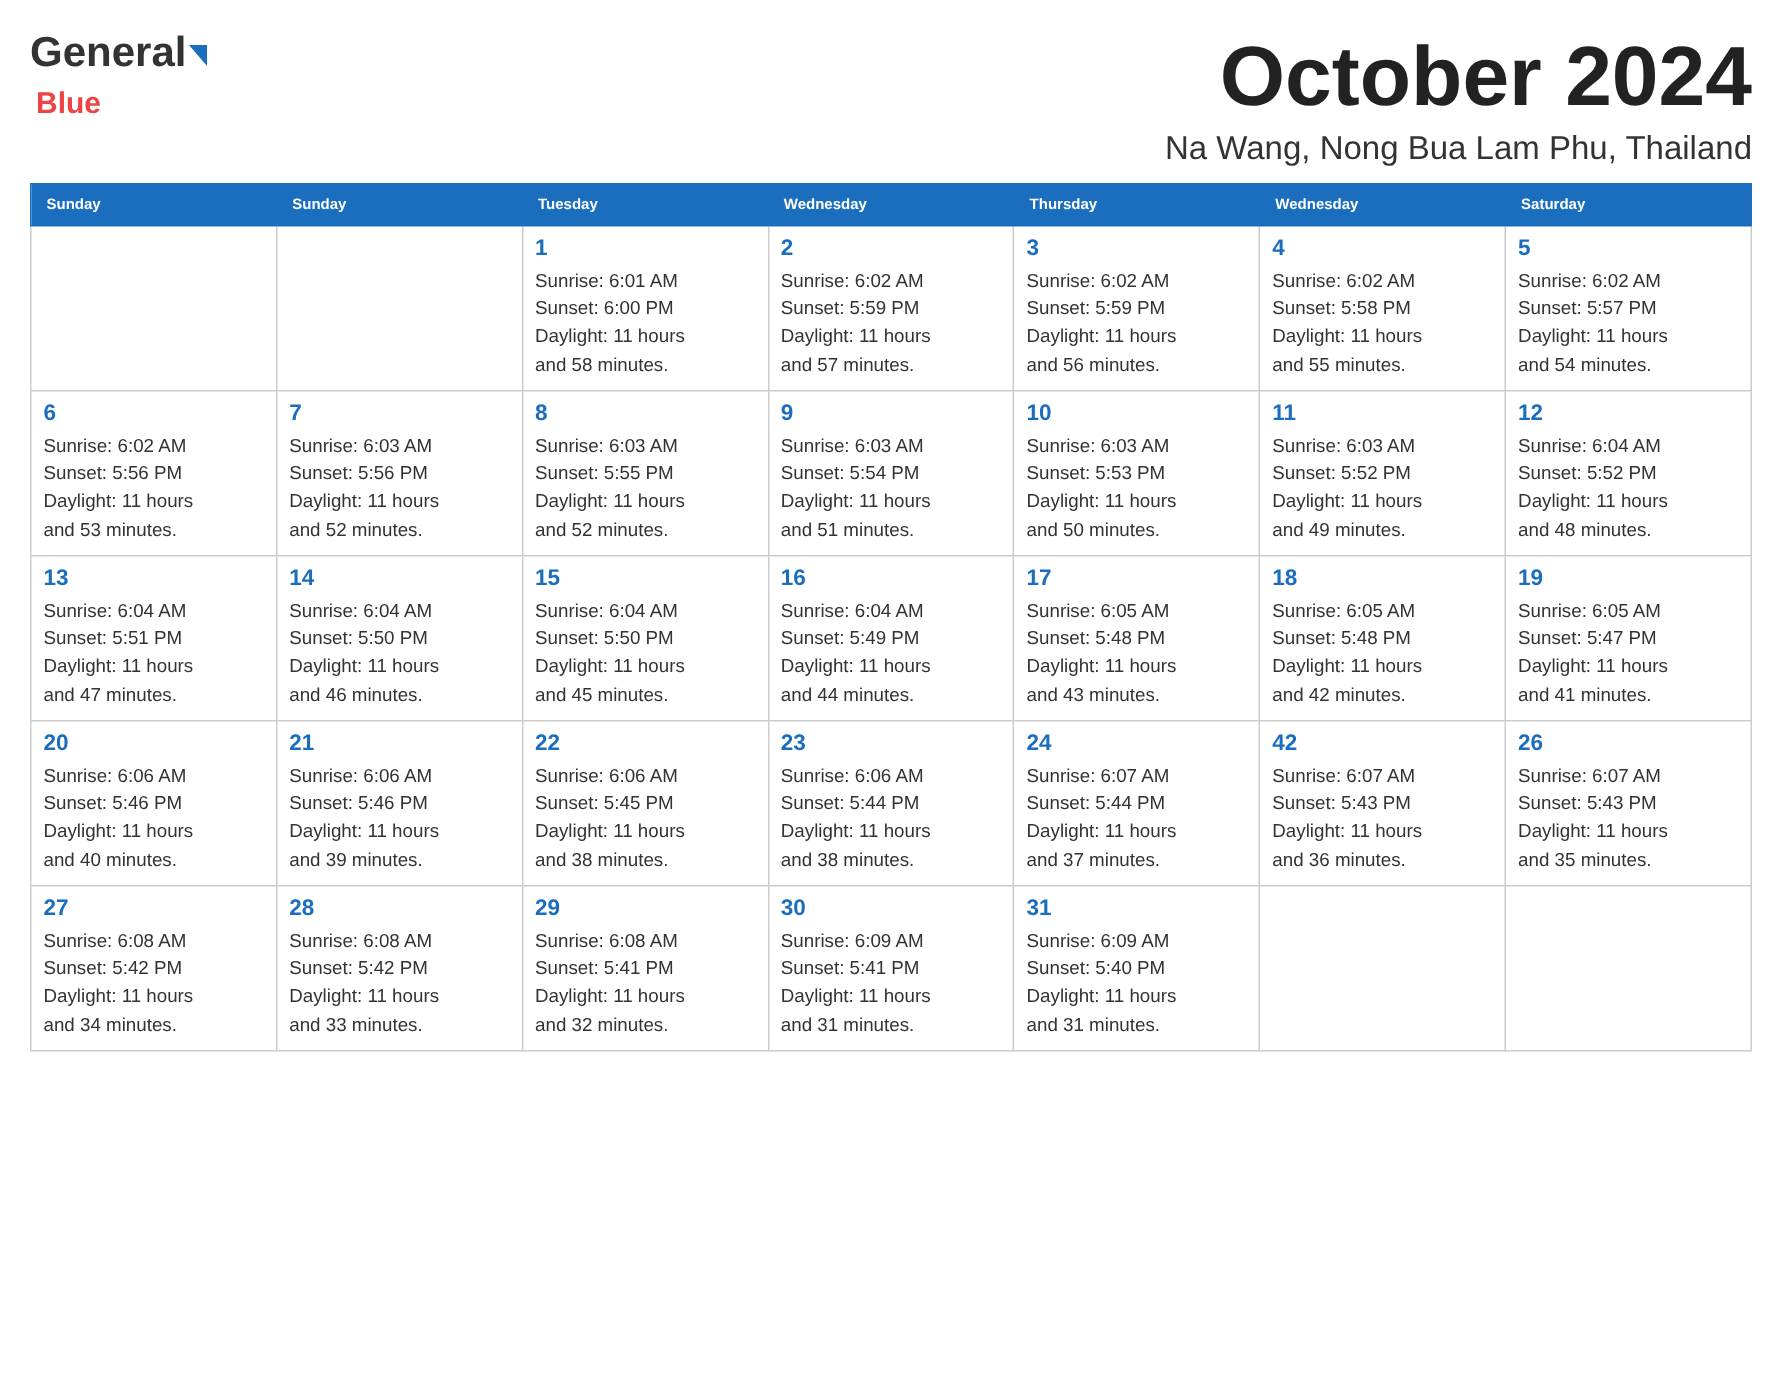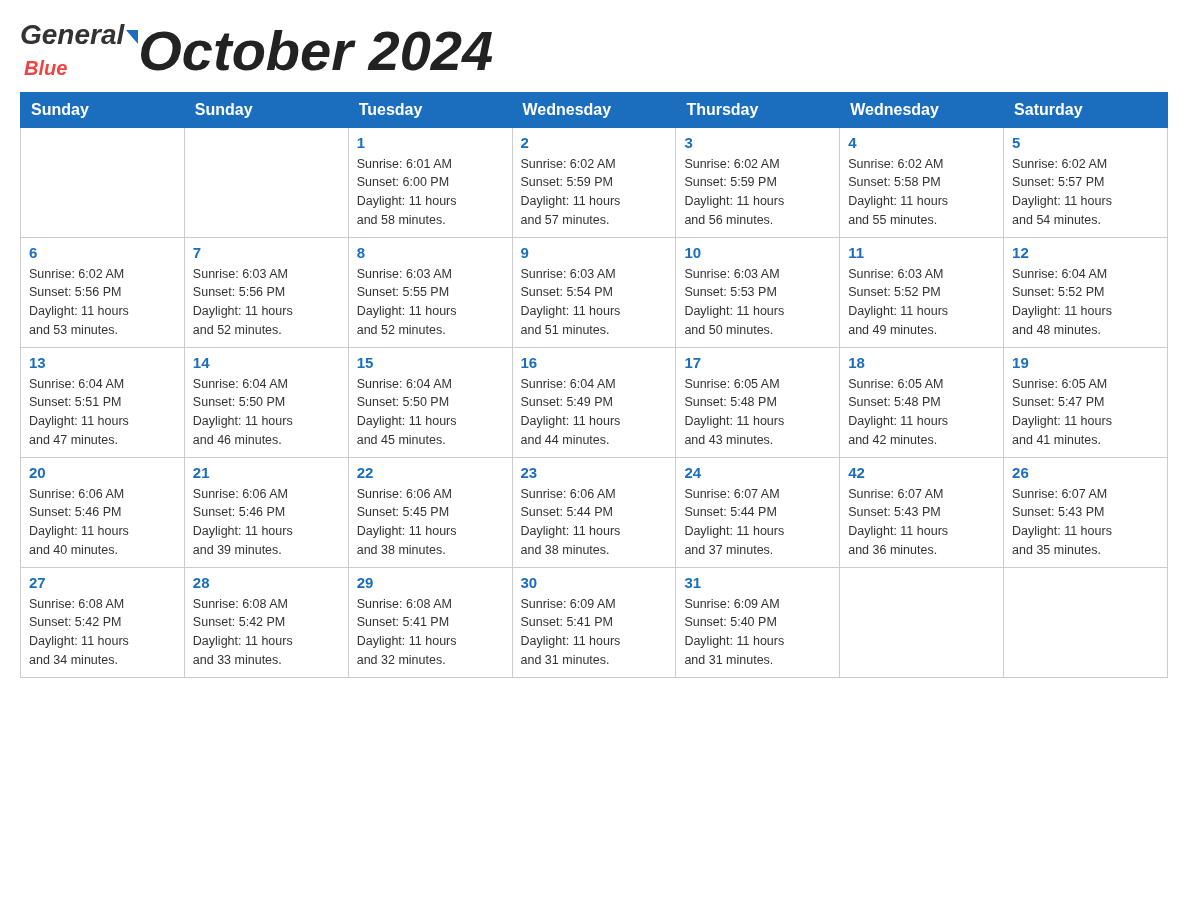--- a/index.html
+++ b/index.html
@@ -5,23 +5,23 @@
     * { box-sizing: border-box; margin: 0; padding: 0; }
     body {
       font-family: Arial, sans-serif;
       background: #fff;
       padding: 20px;
       width: 1188px;
       min-height: 918px;
     }
     .header-area {
       display: flex;
+      justify-content: space-between;
       align-items: flex-start;
       margin-bottom: 10px;
-      font-style: italic;
     }
     .logo-area {
       display: flex;
       flex-direction: column;
       align-items: flex-start;
     }
     .logo-text {
       font-size: 28px;
       font-weight: bold;
       color: #333;
@@ -58,21 +58,21 @@
       margin-top: 4px;
     }
     .calendar-table {
       width: 100%;
       border-collapse: collapse;
       margin-top: 8px;
     }
     .calendar-table th {
       background: #1a6ebd;
       color: #fff;
-      font-size: 16px;
+      font-size: 10px;
       font-weight: bold;
       padding: 8px 10px;
       text-align: left;
       border: 1px solid #1a6ebd;
     }
     .calendar-table td {
       border: 1px solid #ccc;
       vertical-align: top;
       padding: 6px 8px;
       width: calc(100% / 7);
@@ -104,20 +104,21 @@
 
 <div class="header-area">
   <div class="logo-area">
     <div class="logo-text">
       General<span class="logo-arrow"></span><br>
       <span class="logo-line2">Blue</span>
     </div>
   </div>
   <div class="title-area">
     <div class="month-title">October 2024</div>
+    <div class="location-title">Na Wang, Nong Bua Lam Phu, Thailand</div>
   </div>
 </div>
 
 <table class="calendar-table">
   <thead>
     <tr>
     <th>Sunday</th>
         <th>Sunday</th>
         <th>Tuesday</th>
         <th>Wednesday</th>

